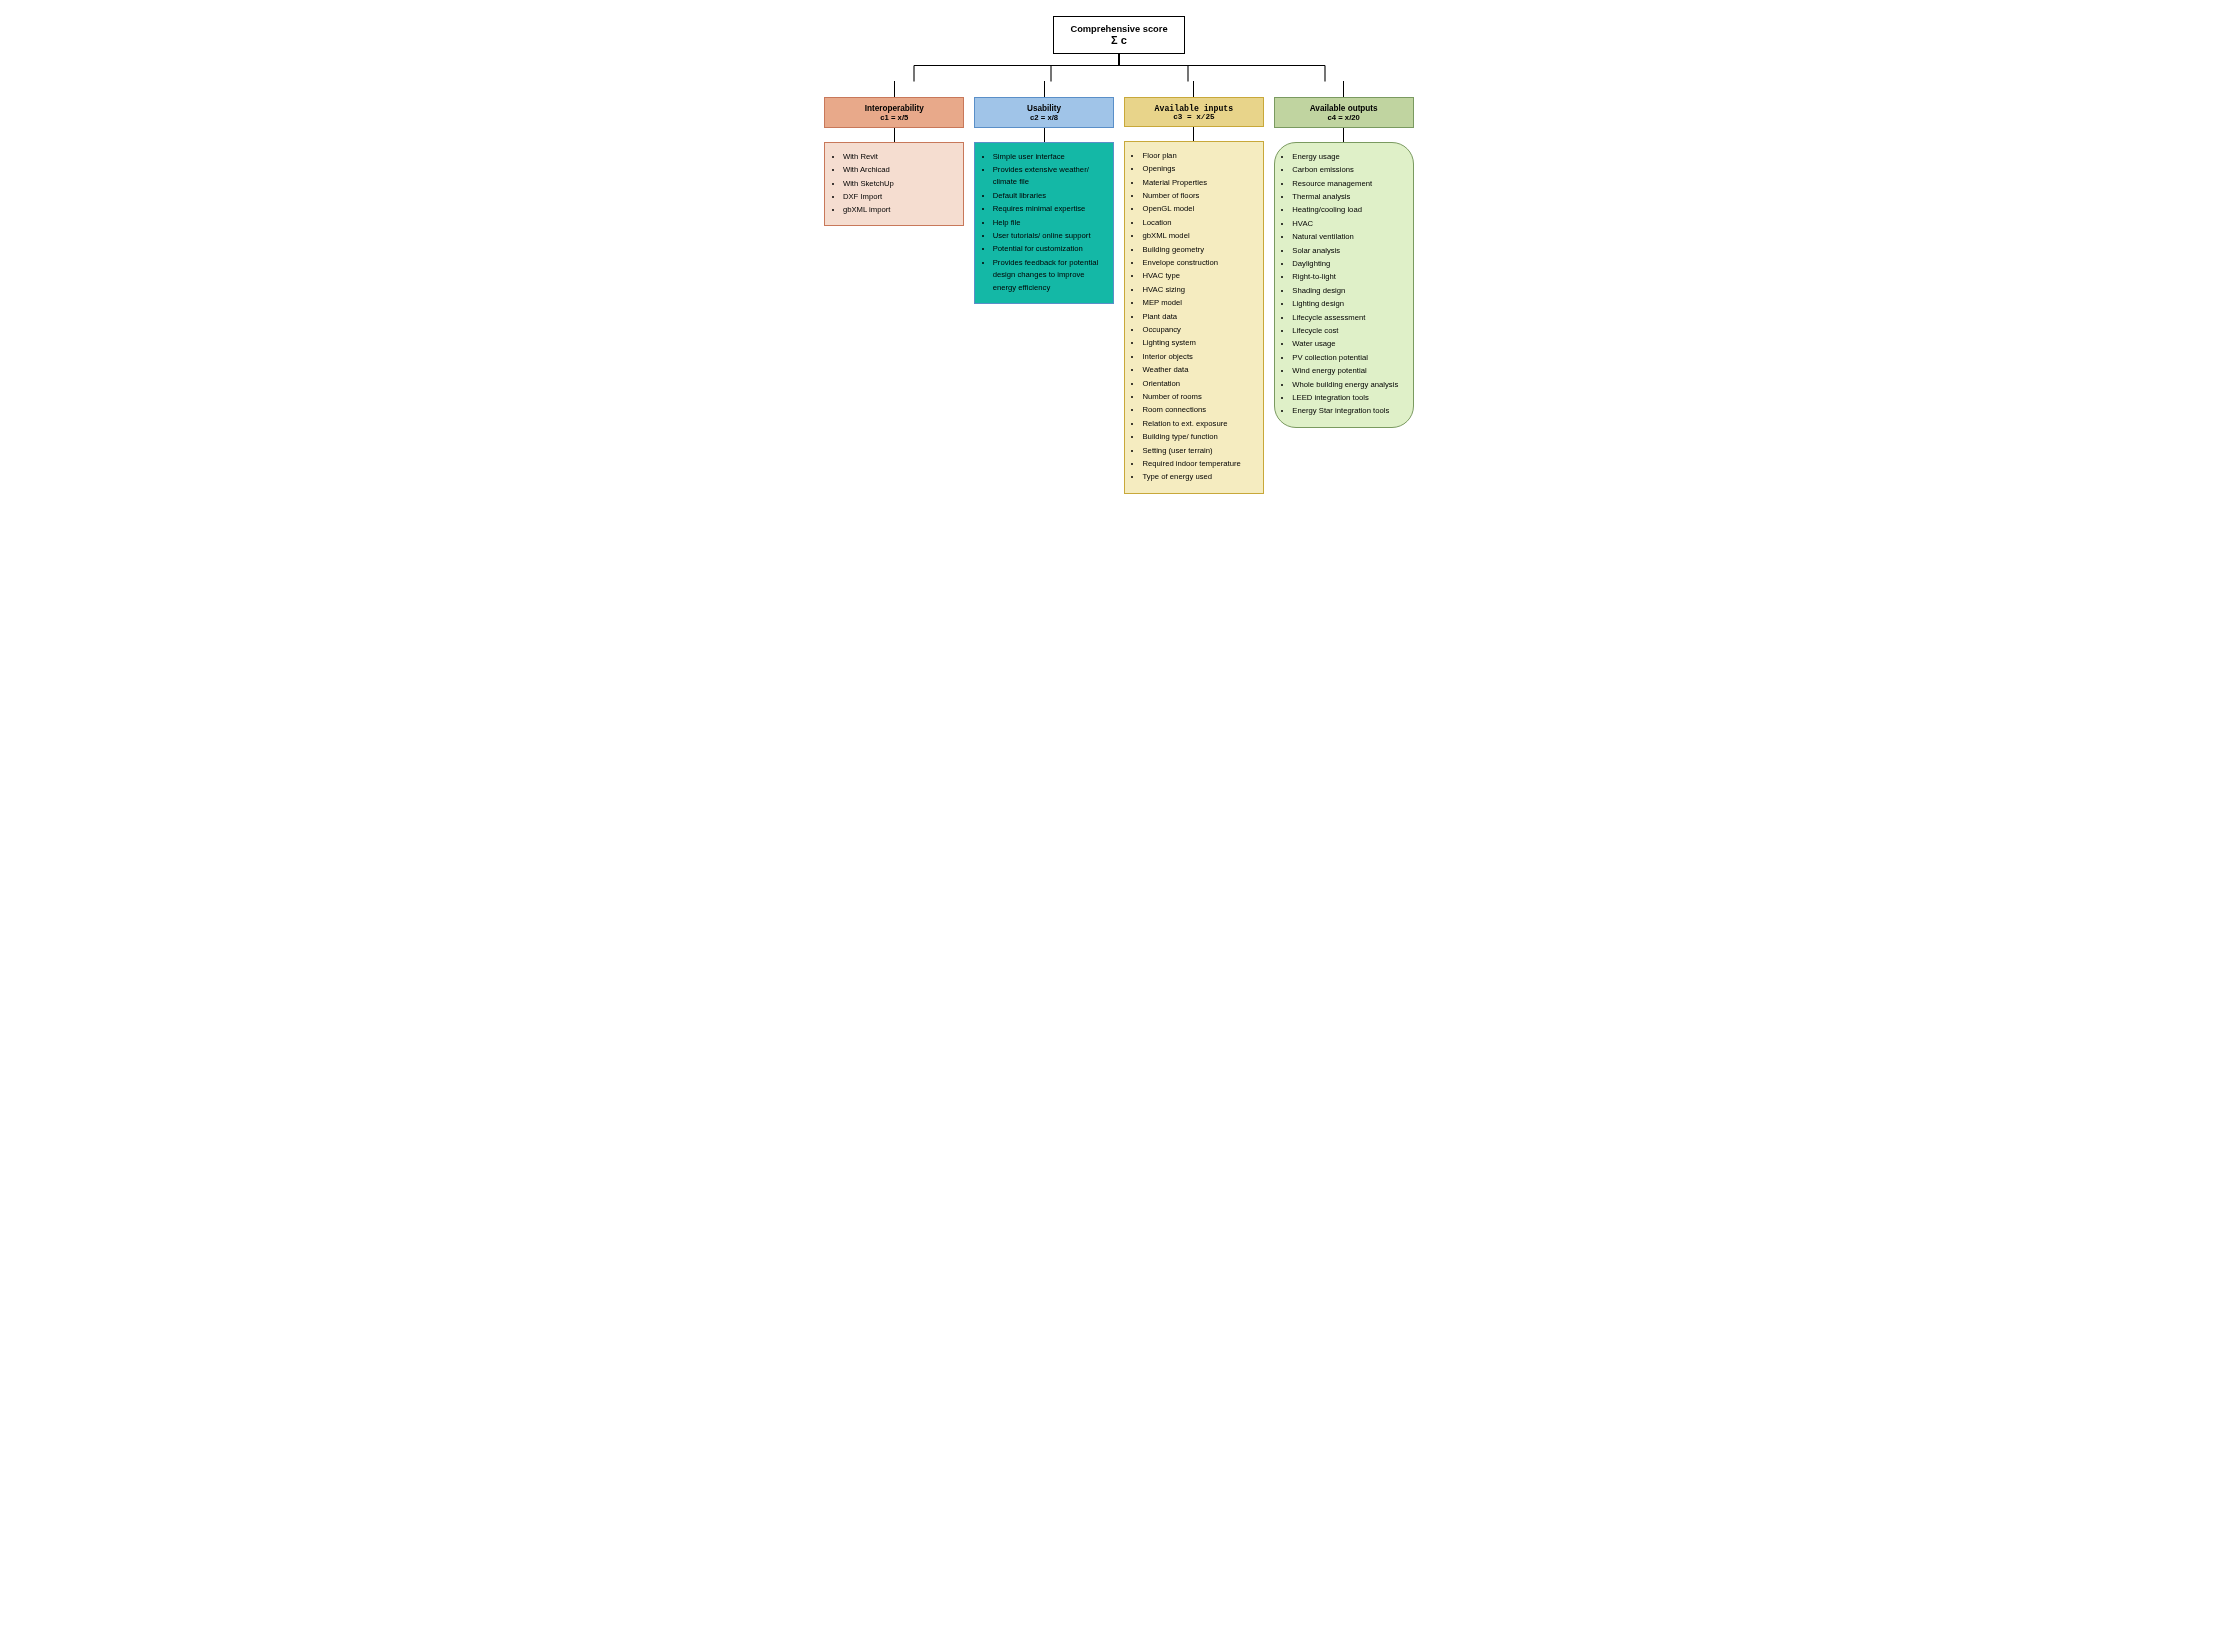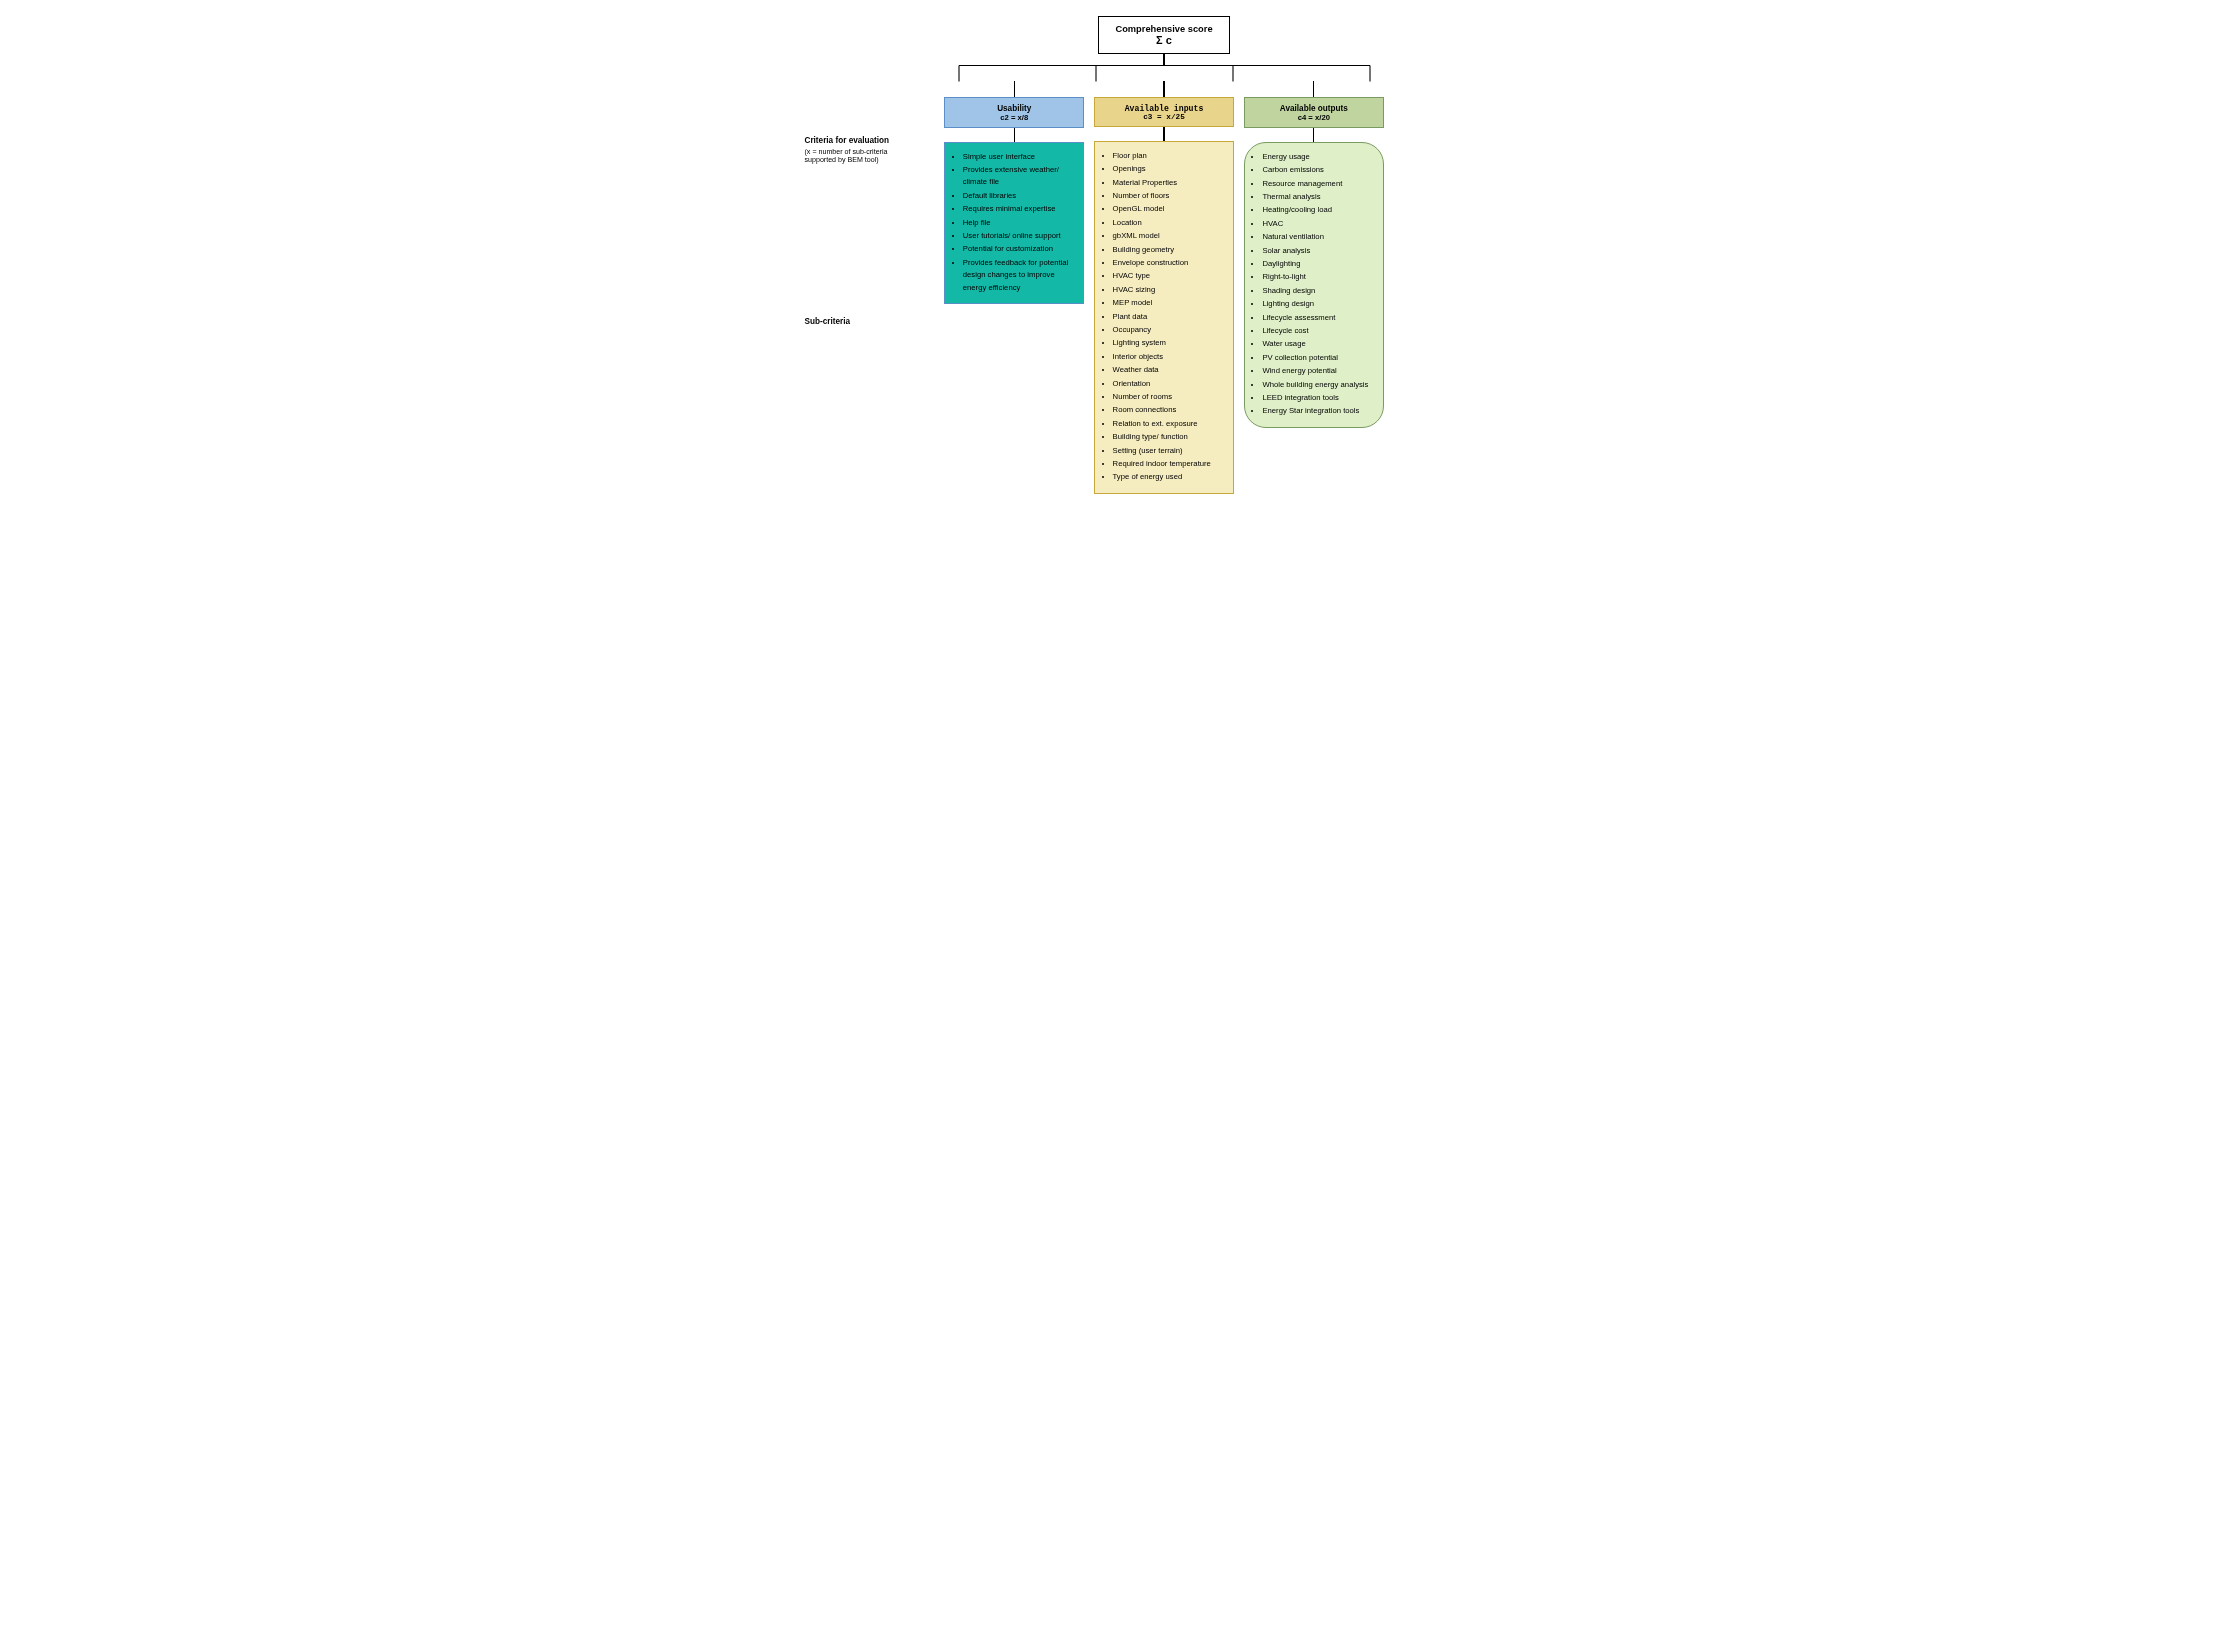--- a/index.html
+++ b/index.html
@@ -148,29 +148,20 @@
     .svg-lines {
       display: block;
       overflow: visible;
     }
   </style>
 </head>
 <body>
 
 <div class="page-wrapper">
 
-  <div class="left-panel">
-    <div class="left-label-block">
-      <div class="criteria-label">Criteria for evaluation</div>
-      <div class="criteria-sublabel">(x = number of sub-criteria supported by BEM tool)</div>
-    </div>
-    <div style="margin-top: 33px;">
-      <div class="criteria-label">Sub-criteria</div>
-    </div>
-  </div>
 
   <div class="right-panel">
 
     <div style="display:flex; flex-direction:column; align-items:center;">
       <div class="top-node">
         <div>Comprehensive score</div>
         <div class="sigma">Σ c</div>
       </div>
 
       <div class="v-line" style="height:11px;"></div>
@@ -182,20 +173,37 @@
             <line x1="116.375" y1="1" x2="116.375" y2="30" stroke="#000" stroke-width="2"></line>
             <line x1="367.125" y1="1" x2="367.125" y2="30" stroke="#000" stroke-width="2"></line>
             <line x1="617.875" y1="1" x2="617.875" y2="30" stroke="#000" stroke-width="2"></line>
             <line x1="868.625" y1="1" x2="868.625" y2="30" stroke="#000" stroke-width="2"></line>
           </svg>
         <div style="height:16.4px; width:100%;"></div>
       </div>
 
       <div class="col-container" id="col-container">
 
+        <div class="col-item">
+          <div class="v-line" style="height:16.4px;"></div>
+          <div class="cat-box interop">
+            <div>Interoperability</div>
+            <div style="font-size:7.7px;">c1 = x/5</div>
+          </div>
+          <div class="v-line" style="height:13.7px;"></div>
+          <div class="sub-box interop">
+            <ul>
+              <li>With Revit</li>
+              <li>With Archicad</li>
+              <li>With SketchUp</li>
+              <li>DXF Import</li>
+              <li>gbXML import</li>
+            </ul>
+          </div>
+        </div>
 
         <div class="col-item">
           <div class="v-line" style="height:16.4px;"></div>
           <div class="cat-box usability">
             <div>Usability</div>
             <div style="font-size:7.7px;">c2 = x/8</div>
           </div>
           <div class="v-line" style="height:13.7px;"></div>
           <div class="sub-box usability">
             <ul>

